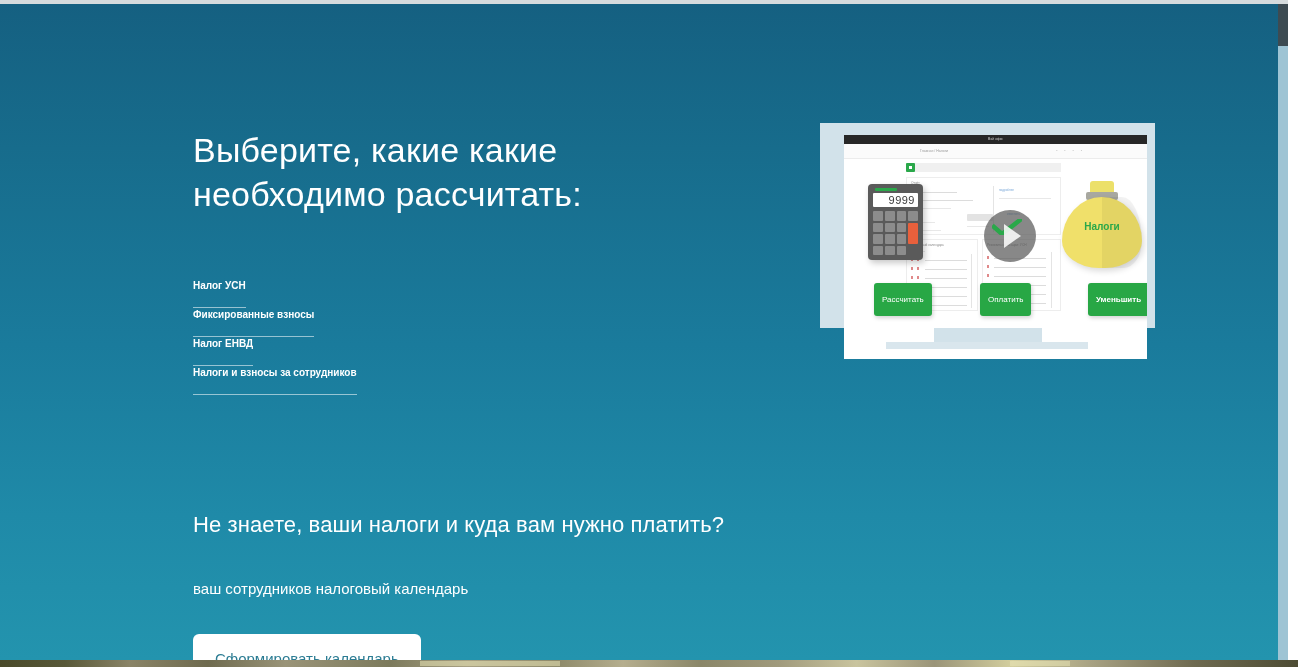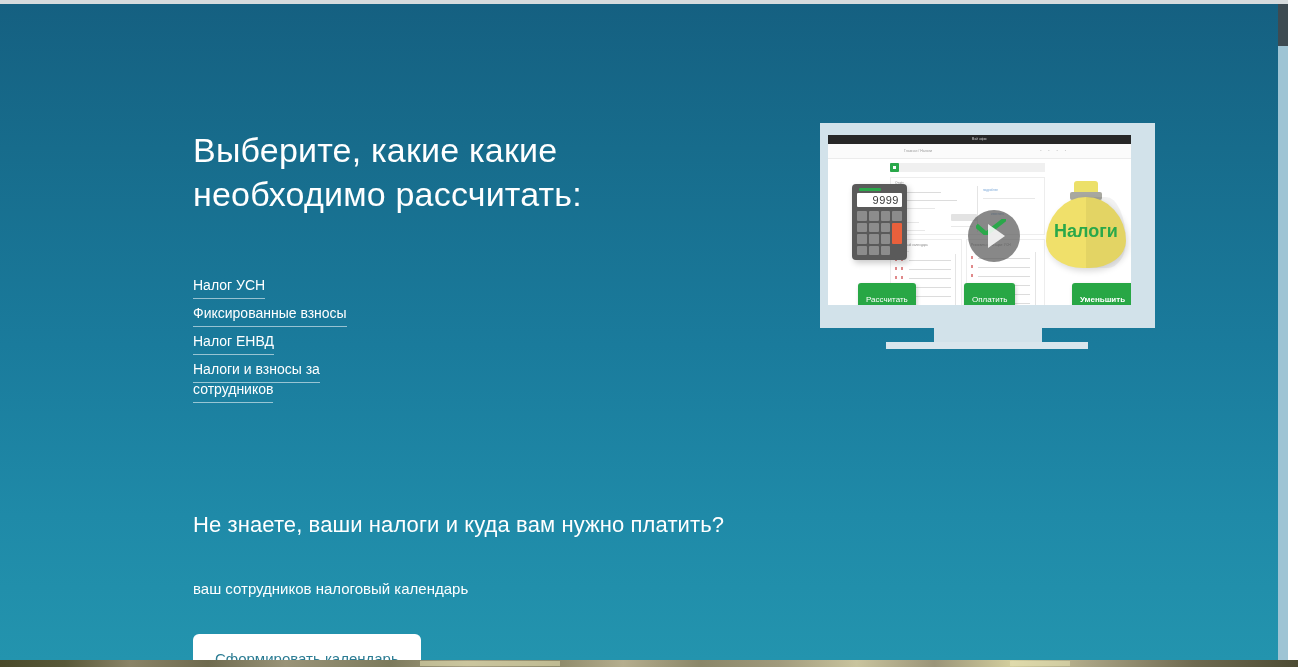--- a/index.html
+++ b/index.html
@@ -86,26 +86,27 @@
   
   .links {
     position:absolute;
     top:271px; left:0;
     width:420px;
     list-style:none;
   }
   .links li { margin-bottom:8px; }
   .links a {
     display:inline;
-    font-size:14px;
+    font-size:10px;
     line-height:20px;
     color:#ffffff;
     text-decoration:none;
     border-bottom:1px solid rgba(255,255,255,.55);
-    padding-bottom:5px;
+    padding-bottom:16px;
+    font-weight:bold;
   }
   .links li.two-line { width:165px; }
   .links li.two-line a { line-height:20px; }
 
   
   h2.subhead {
     position:absolute;
     top:508px; left:0;
     width:700px;
     font-size:22px;
@@ -138,22 +139,22 @@
 
   
   .illus {
     position:absolute;
     left:820px; top:119px;
     width:335px; height:205px;
     background:#d2e2ea;
   }
   .screen {
     position:absolute;
-    left:8px; top:12px;
-    width:303px; height:170px;
+    left:24px; top:12px;
+    width:303px; height:224px;
     background:#ffffff;
     overflow:hidden;
   }
   .screen .titlebar {
     position:absolute; top:0; left:0;
     width:100%; height:9px;
     background:#272727;
   }
   .screen .titlebar span {
     position:absolute; left:50%;
@@ -319,21 +320,21 @@
     left:28px; top:6px;
     width:24px; height:13px;
     background:#ece069;
     border-radius:3px 3px 0 0;
   }
   .bag .label {
     position:absolute;
     left:0; top:46px;
     width:80px;
     text-align:center;
-    font-size:18px;
+    font-size:10px;
     font-weight:bold;
     color:#2aa84a;
   }
 
   
   .gbtn {
     position:absolute;
     background:#28a745;
     color:#ffffff;
     font-size:8px;

